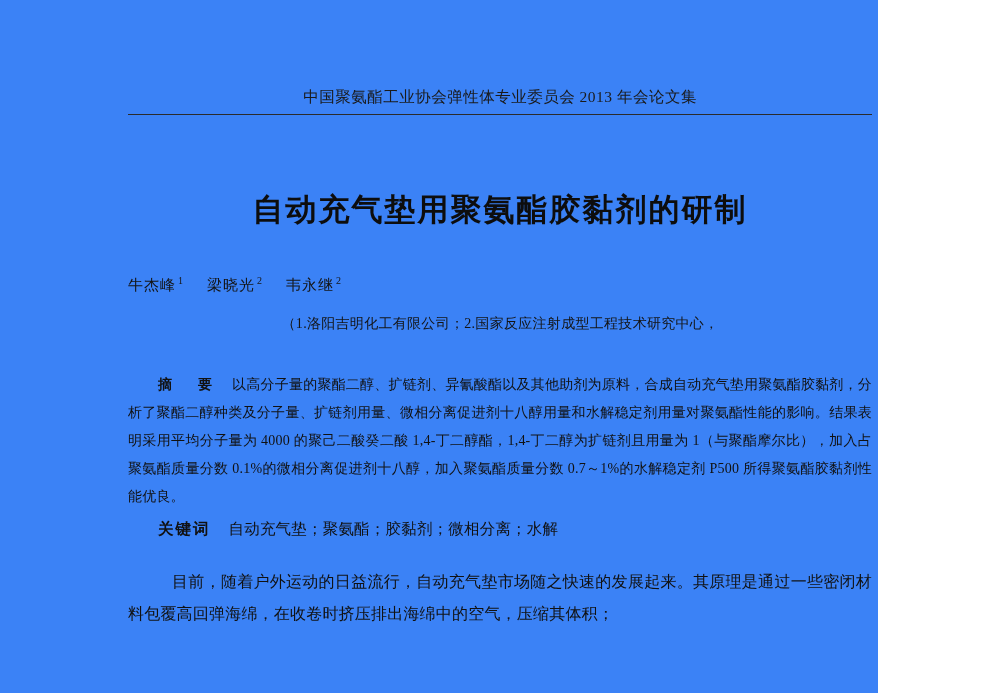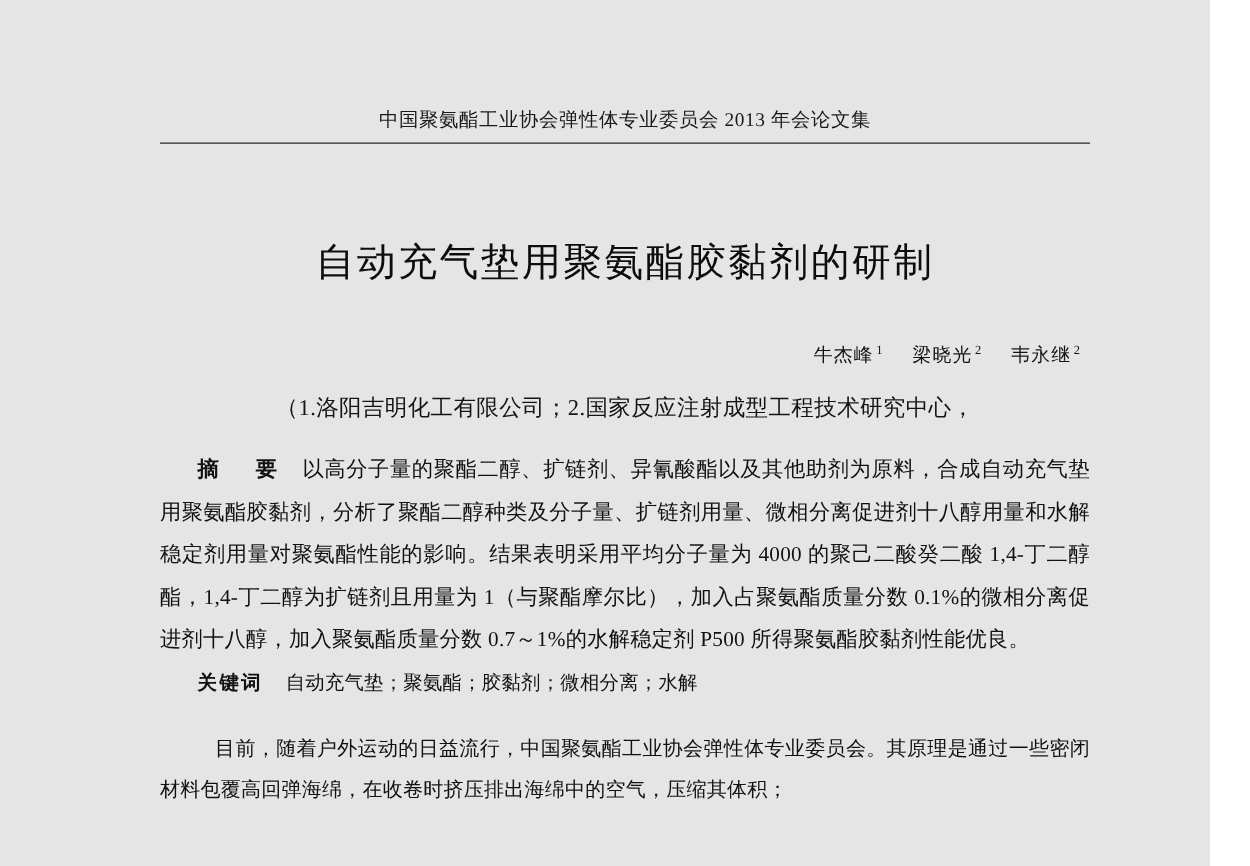--- a/index.html
+++ b/index.html
@@ -9,23 +9,23 @@
   }
   body {
     width: 1000px;
     height: 693px;
     font-family: "Liberation Serif", "DejaVu Serif", serif;
     color: #111111;
     overflow: hidden;
   }
   .page {
     position: relative;
-    width: 968px;
+    width: 878px;
     height: 693px;
-    background: #e5e5e5;
+    background: #3b82f6;
     box-sizing: border-box;
   }
   .content {
     position: absolute;
     left: 128px;
     top: 0;
     width: 744px;
   }
 
   
@@ -44,52 +44,52 @@
   }
 
   
   .title {
     margin-top: 74px;
     text-align: center;
     font-size: 31px;
     letter-spacing: 2px;
     color: #0d0d0d;
     font-family: "Liberation Serif", "DejaVu Serif", serif;
-    font-weight: normal;
+    font-weight: bold;
   }
 
   
   .authors {
     margin-top: 44px;
-    text-align: right;
+    text-align: left;
     font-size: 15px;
     color: #141414;
     letter-spacing: 1px;
   }
   .authors .sup {
     font-size: 10px;
     vertical-align: super;
     margin-left: 2px;
     margin-right: 7px;
   }
   .authors .gap { display: inline-block; width: 16px; }
 
   .affil {
     margin-top: 16px;
     text-align: center;
-    font-size: 18px;
+    font-size: 14px;
     color: #141414;
     line-height: 1.85;
     letter-spacing: 0.3px;
   }
 
   
   .abstract {
-    margin-top: 16px;
-    font-size: 17px;
+    margin-top: 34px;
+    font-size: 14px;
     line-height: 2.0;
     color: #111111;
     text-align: justify;
     text-justify: inter-ideograph;
     letter-spacing: 0.2px;
   }
   .abstract .lead {
     font-weight: bold;
     letter-spacing: 6px;
     margin-left: 30px;
@@ -143,17 +143,17 @@
 
     <div class="abstract">
       <span class="lead">摘　要</span><span>以高分子量的聚酯二醇、扩链剂、异氰酸酯以及其他助剂为原料，合成自动充气垫用聚氨酯胶黏剂，分析了聚酯二醇种类及分子量、扩链剂用量、微相分离促进剂十八醇用量和水解稳定剂用量对聚氨酯性能的影响。结果表明采用平均分子量为 4000 的聚己二酸癸二酸 1,4-丁二醇酯，1,4-丁二醇为扩链剂且用量为 1（与聚酯摩尔比），加入占聚氨酯质量分数 0.1%的微相分离促进剂十八醇，加入聚氨酯质量分数 0.7～1%的水解稳定剂 P500 所得聚氨酯胶黏剂性能优良。</span>
     </div>
 
     <div class="keywords">
       <span class="lead">关键词</span><span>自动充气垫；聚氨酯；胶黏剂；微相分离；水解</span>
     </div>
 
     <div class="body-para">
-      <span class="indent"></span><span>目前，随着户外运动的日益流行，中国聚氨酯工业协会弹性体专业委员会。其原理是通过一些密闭材料包覆高回弹海绵，在收卷时挤压排出海绵中的空气，压缩其体积；</span>
+      <span class="indent"></span><span>目前，随着户外运动的日益流行，自动充气垫市场随之快速的发展起来。其原理是通过一些密闭材料包覆高回弹海绵，在收卷时挤压排出海绵中的空气，压缩其体积；</span>
     </div>
 
   </div>
 </div>
 
 </body></html>

